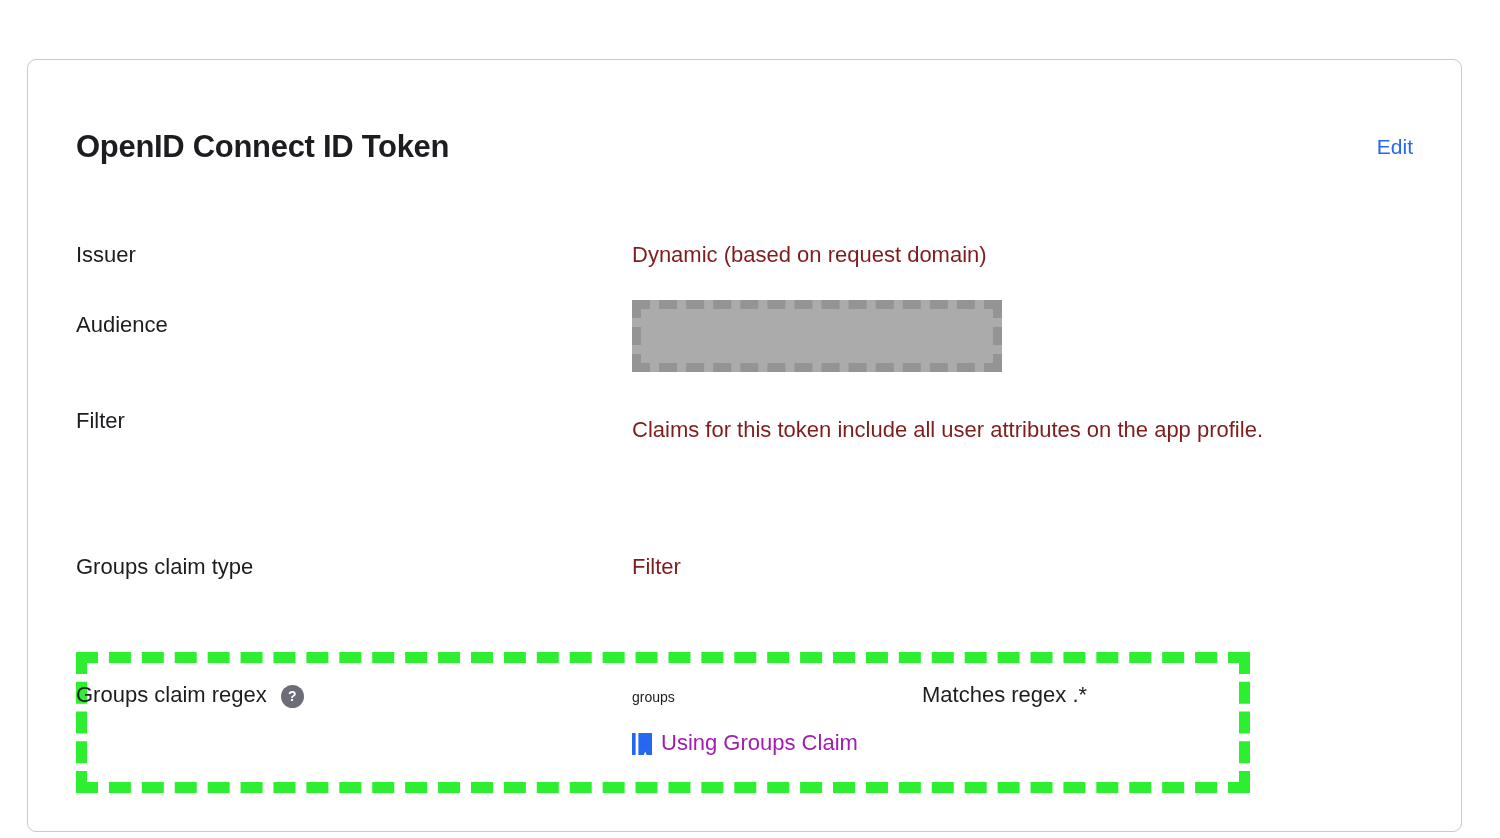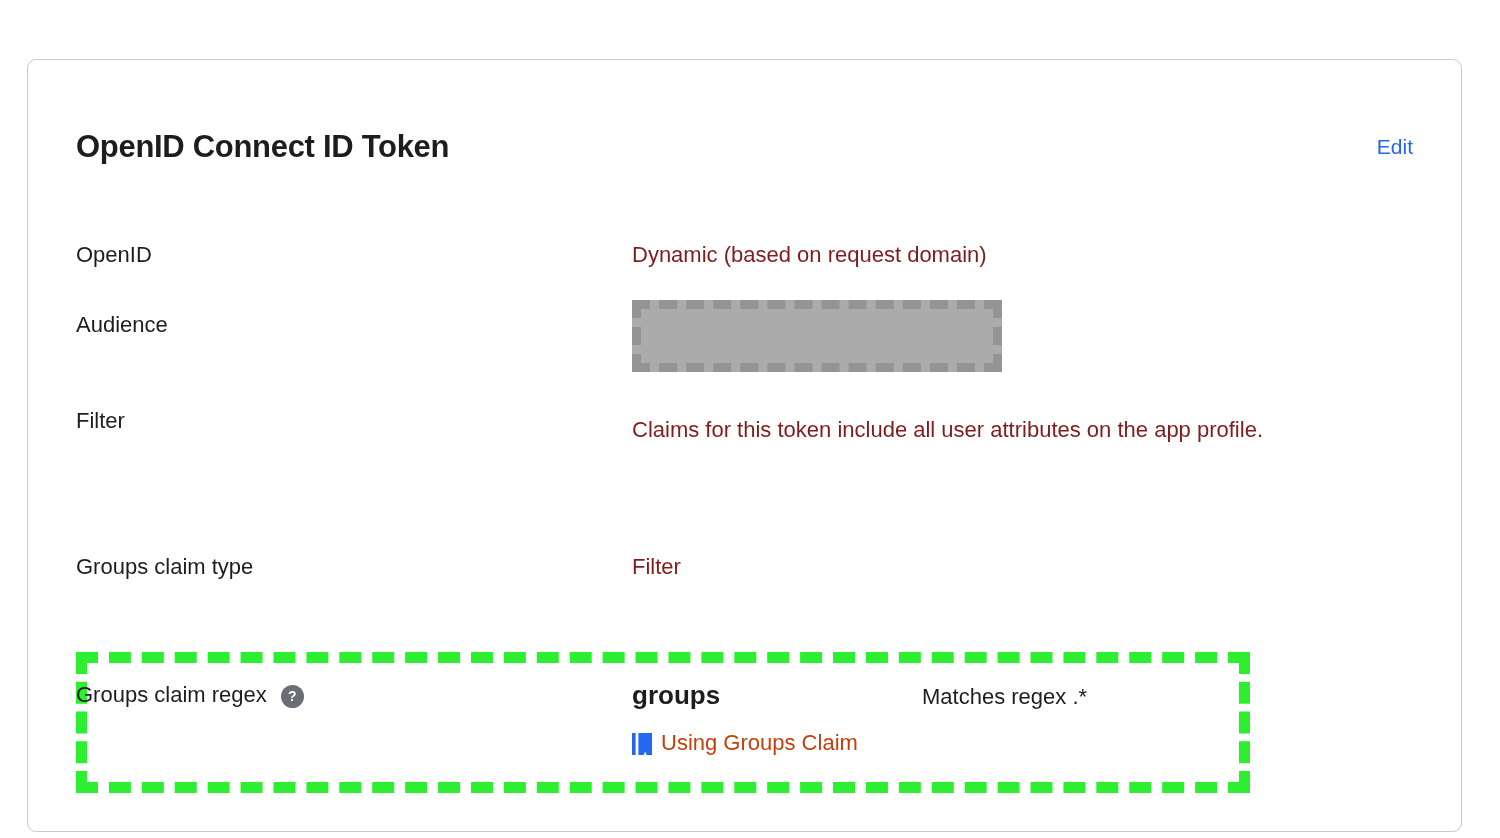--- a/index.html
+++ b/index.html
@@ -153,40 +153,39 @@
   }
   .row-groups-filter .row-label { line-height: 42px; }
   .gf-values { flex: 1 1 auto; }
   .gf-line1 {
     display: flex;
     align-items: baseline;
   }
   .gf-claim {
     width: 290px;
     flex: 0 0 290px;
-    font-size: 26px;
+    font-size: 14px;
     line-height: 42px;
     color: #1d1d21;
-    font-weight: bold;
   }
   .gf-regex {
     font-size: 22px;
     line-height: 42px;
     color: #1d1d21;
     white-space: nowrap;
   }
   .gf-link-row {
     display: flex;
     align-items: center;
     gap: 9px;
     margin-top: 12px;
   }
   .doc-link {
     font-size: 22px;
-    color: #c2410c;
+    color: #a21caf;
     text-decoration: none;
     cursor: pointer;
     white-space: nowrap;
   }
   .book-icon {
     width: 20px;
     height: 22px;
     display: inline-block;
     flex: 0 0 auto;
     position: relative;
@@ -199,21 +198,21 @@
 <div class="card">
 
   <div class="card-header">
     <div class="card-title">OpenID Connect ID Token</div>
     <a class="edit-link">Edit</a>
   </div>
 
   <div class="rows">
 
     <div class="row row-issuer">
-      <div class="row-label">OpenID</div>
+      <div class="row-label">Issuer</div>
       <div class="row-value">Dynamic (based on request domain)</div>
     </div>
 
     <div class="row row-audience">
       <div class="row-label">Audience</div>
       <div class="row-value">
         <div class="redacted"></div>
       </div>
     </div>
 

